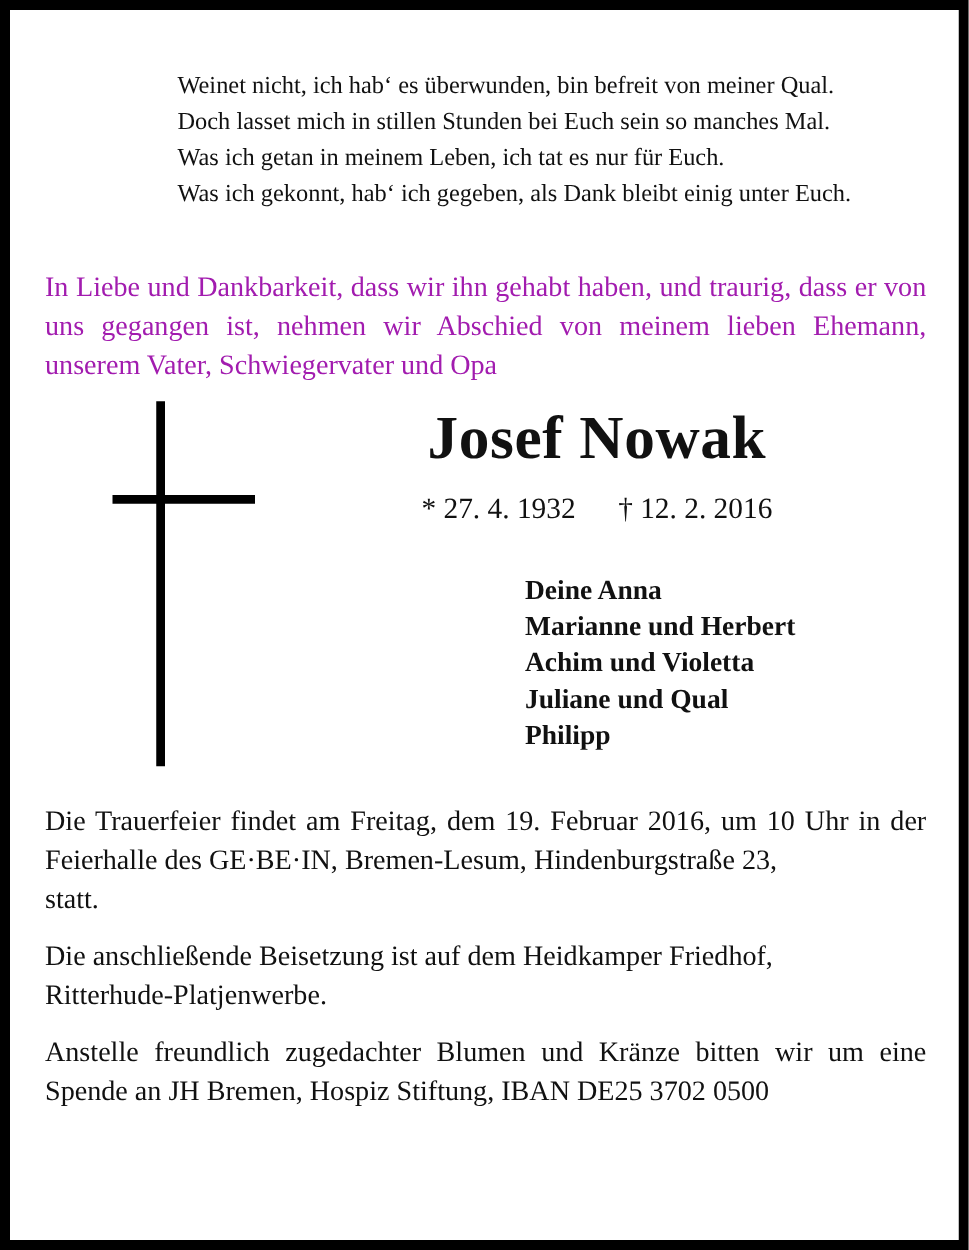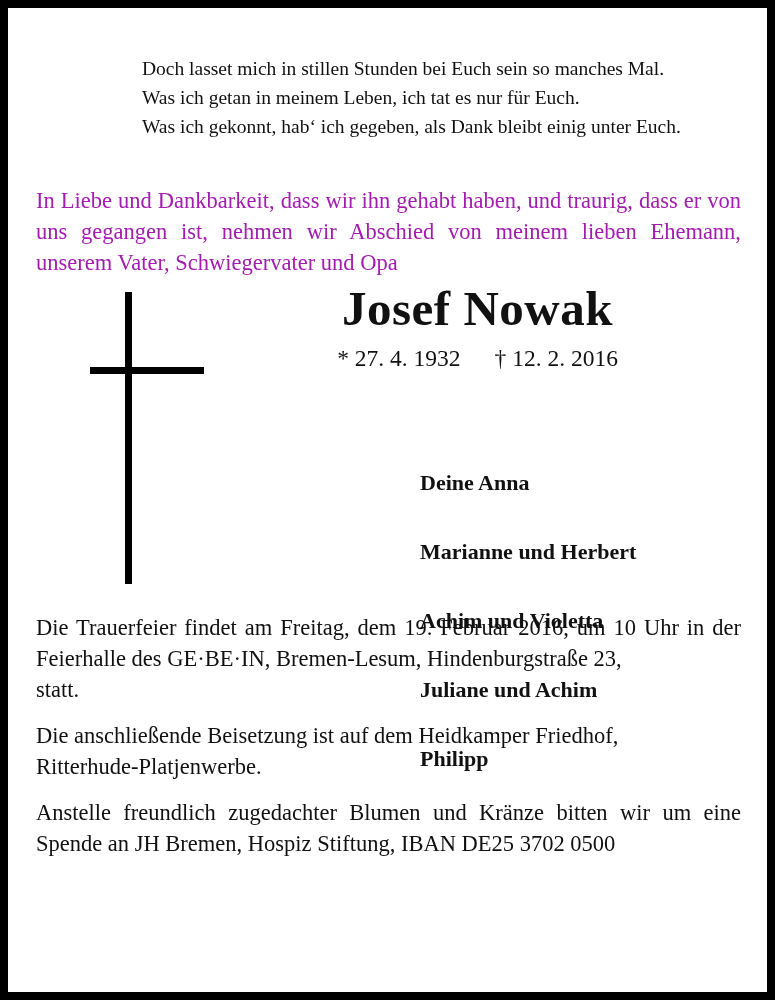--- a/index.html
+++ b/index.html
@@ -96,21 +96,21 @@
     right: 0;
     top: 0;
     text-align: center;
   }
   .deceased-name {
     font-size: 49px;
     font-weight: bold;
     letter-spacing: 0.5px;
     line-height: 58px;
     color: #111111;
-    margin: 0;
+    margin: 12px;
     padding-top: 2px;
   }
   .dates {
     font-size: 23.5px;
     line-height: 32px;
     color: #111111;
     margin-top: 4px;
     white-space: nowrap;
   }
   .dates .birth { margin-right: 34px; }
@@ -118,21 +118,21 @@
   .survivors {
     position: absolute;
     left: 390px;
     top: 150px;
     font-size: 22px;
     font-weight: bold;
     line-height: 29px;
     color: #111111;
     text-align: left;
   }
-  .survivors span { display: block; margin-top: 40px; }
+  .survivors span { display: block; }
 
   
   .details {
     margin-top: 4px;
     padding-left: 6px;
     padding-right: 4px;
   }
   .details p {
     margin: 0 0 15px 0;
     font-size: 22.5px;
@@ -147,20 +147,21 @@
     text-align: left;
   }
 </style>
 </head>
 <body>
 
 <div id="notice">
   <div class="inner">
 
     <div class="poem">
+      <span class="poem-line">Weinet nicht, ich hab‘ es überwunden, bin befreit von meiner Qual.</span>
       <span class="poem-line">Doch lasset mich in stillen Stunden bei Euch sein so manches Mal.</span>
       <span class="poem-line">Was ich getan in meinem Leben, ich tat es nur für Euch.</span>
       <span class="poem-line">Was ich gekonnt, hab‘ ich gegeben, als Dank bleibt einig unter Euch.</span>
     </div>
 
     <div class="intro">
       <span>In Liebe und Dankbarkeit, dass wir ihn gehabt haben, und traurig, dass er von uns gegangen ist, nehmen wir Abschied von meinem lieben</span>
       <span class="last-line">Ehemann, unserem Vater, Schwiegervater und Opa</span>
     </div>
 
@@ -175,21 +176,21 @@
         <div class="deceased-name">Josef Nowak</div>
         <div class="dates">
           <span class="birth">* 27. 4. 1932</span><span class="death">† 12. 2. 2016</span>
         </div>
       </div>
 
       <div class="survivors">
         <span>Deine Anna</span>
         <span>Marianne und Herbert</span>
         <span>Achim und Violetta</span>
-        <span>Juliane und Achim</span>
+        <span>Juliane und Qual</span>
         <span>Philipp</span>
       </div>
 
     </div>
 
     <div class="details">
       <p>
         <span>Die Trauerfeier findet am Freitag, dem 19. Februar 2016, um 10 Uhr in der Feierhalle des GE·BE·IN, Bremen-Lesum, Hindenburgstraße 23,</span>
         <span class="last-line">statt.</span>
       </p>

